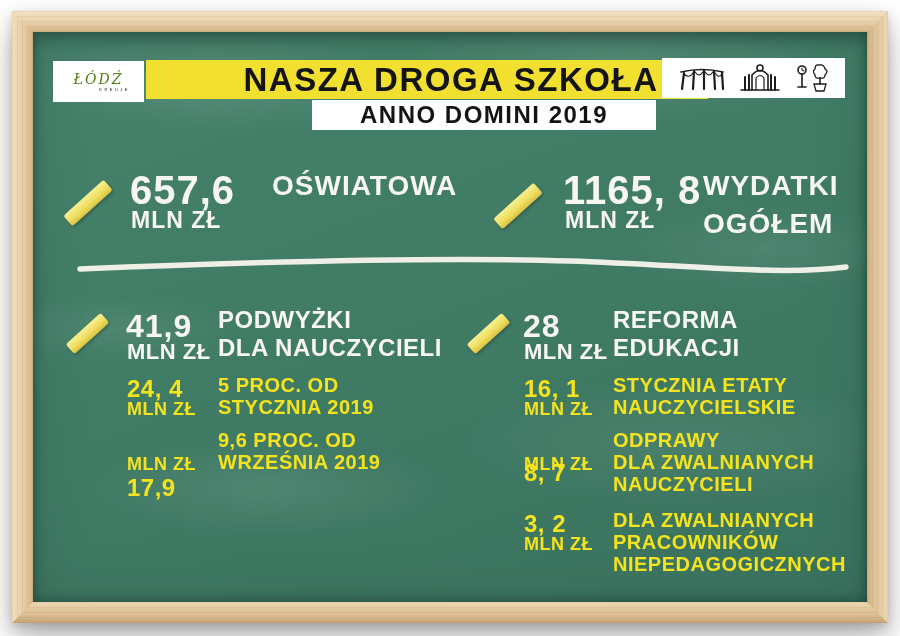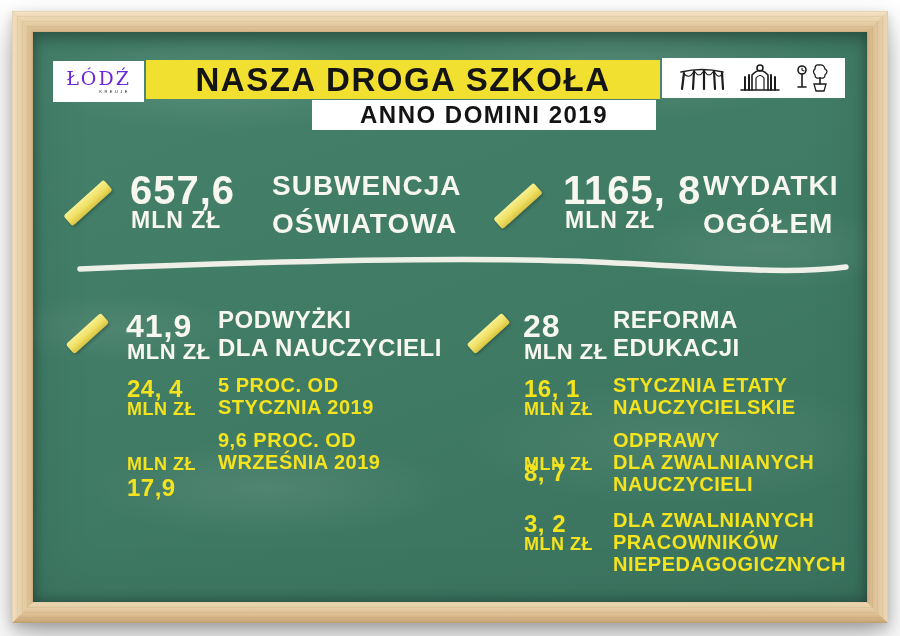--- a/index.html
+++ b/index.html
@@ -38,25 +38,25 @@
         radial-gradient(ellipse 220px 60px at 88% 38%, rgba(255,255,255,.08), transparent 70%),
         radial-gradient(ellipse 260px 70px at 28% 80%, rgba(255,255,255,.09), transparent 70%),
         radial-gradient(ellipse 320px 90px at 78% 72%, rgba(255,255,255,.07), transparent 70%),
         radial-gradient(ellipse 180px 50px at 10% 52%, rgba(255,255,255,.07), transparent 70%),
         linear-gradient(160deg,#45816b 0%,#3f7a64 55%,#3a735f 100%);
       box-shadow:inset 0 7px 14px rgba(0,0,0,.28), inset 0 -4px 10px rgba(0,0,0,.18), inset 0 0 60px rgba(0,0,0,.10);}
 
   
   .logo-box{position:absolute;left:53px;top:61px;width:91px;height:41px;background:#ffffff;
       display:flex;flex-direction:column;align-items:center;justify-content:center;line-height:1;}
-  .logo-text{font-family:"DejaVu Serif",serif;font-size:19px;color:#6d28d9;letter-spacing:2px;}
+  .logo-text{font-family:"DejaVu Serif",serif;font-style:italic;font-size:14px;color:#4d7c0f;letter-spacing:2px;}
   .logo-caption{font-size:4px;letter-spacing:2.5px;color:#161616;margin-top:2px;align-self:flex-end;margin-right:14px;}
 
   .title-banner{position:absolute;left:146px;top:60px;width:514px;height:39px;background:#f1e02f;
-      display:flex;align-items:center;justify-content:center;}
+      display:flex;align-items:center;justify-content:center;padding-left:48px;}
   .title-text{font-size:33px;font-weight:bold;color:#141414;letter-spacing:1.5px;white-space:nowrap;}
   .subtitle-banner{position:absolute;left:312px;top:100px;width:344px;height:30px;background:#ffffff;
       display:flex;align-items:center;justify-content:center;}
   .subtitle-text{font-size:24px;font-weight:bold;color:#141414;letter-spacing:1.5px;white-space:nowrap;}
 
   .landmarks-box{position:absolute;left:662px;top:58px;width:183px;height:40px;background:#ffffff;
       display:flex;align-items:center;justify-content:center;gap:12px;}
   .landmark{display:block;}
 
   
@@ -144,21 +144,20 @@
   </div>
 
   <div class="chalk big c1"></div>
   <div class="chalk big c2"></div>
   <div class="chalk small c3"></div>
   <div class="chalk small c4"></div>
 
   <div class="num-big white" style="left:130px;top:170px;">657,6</div>
   <div class="unit-big white" style="left:131px;top:209px;">MLN ZŁ</div>
   <div class="label-big white" style="left:272px;top:167px;">
-    <span class="line">SUBWENCJA</span>
     <span class="line">OŚWIATOWA</span>
   </div>
 
   <div class="num-big white" style="left:563px;top:170px;">1165, 8</div>
   <div class="unit-big white" style="left:565px;top:209px;">MLN ZŁ</div>
   <div class="label-big white" style="left:703px;top:167px;">
     <span class="line">WYDATKI</span>
     <span class="line">OGÓŁEM</span>
   </div>
 

